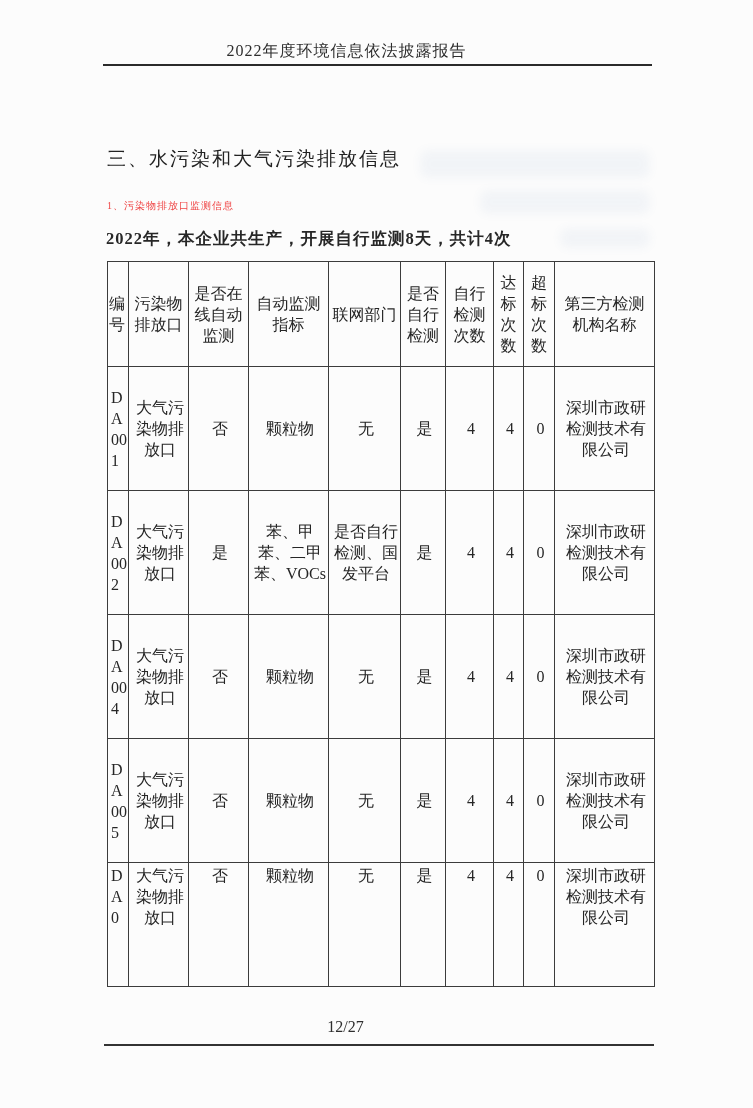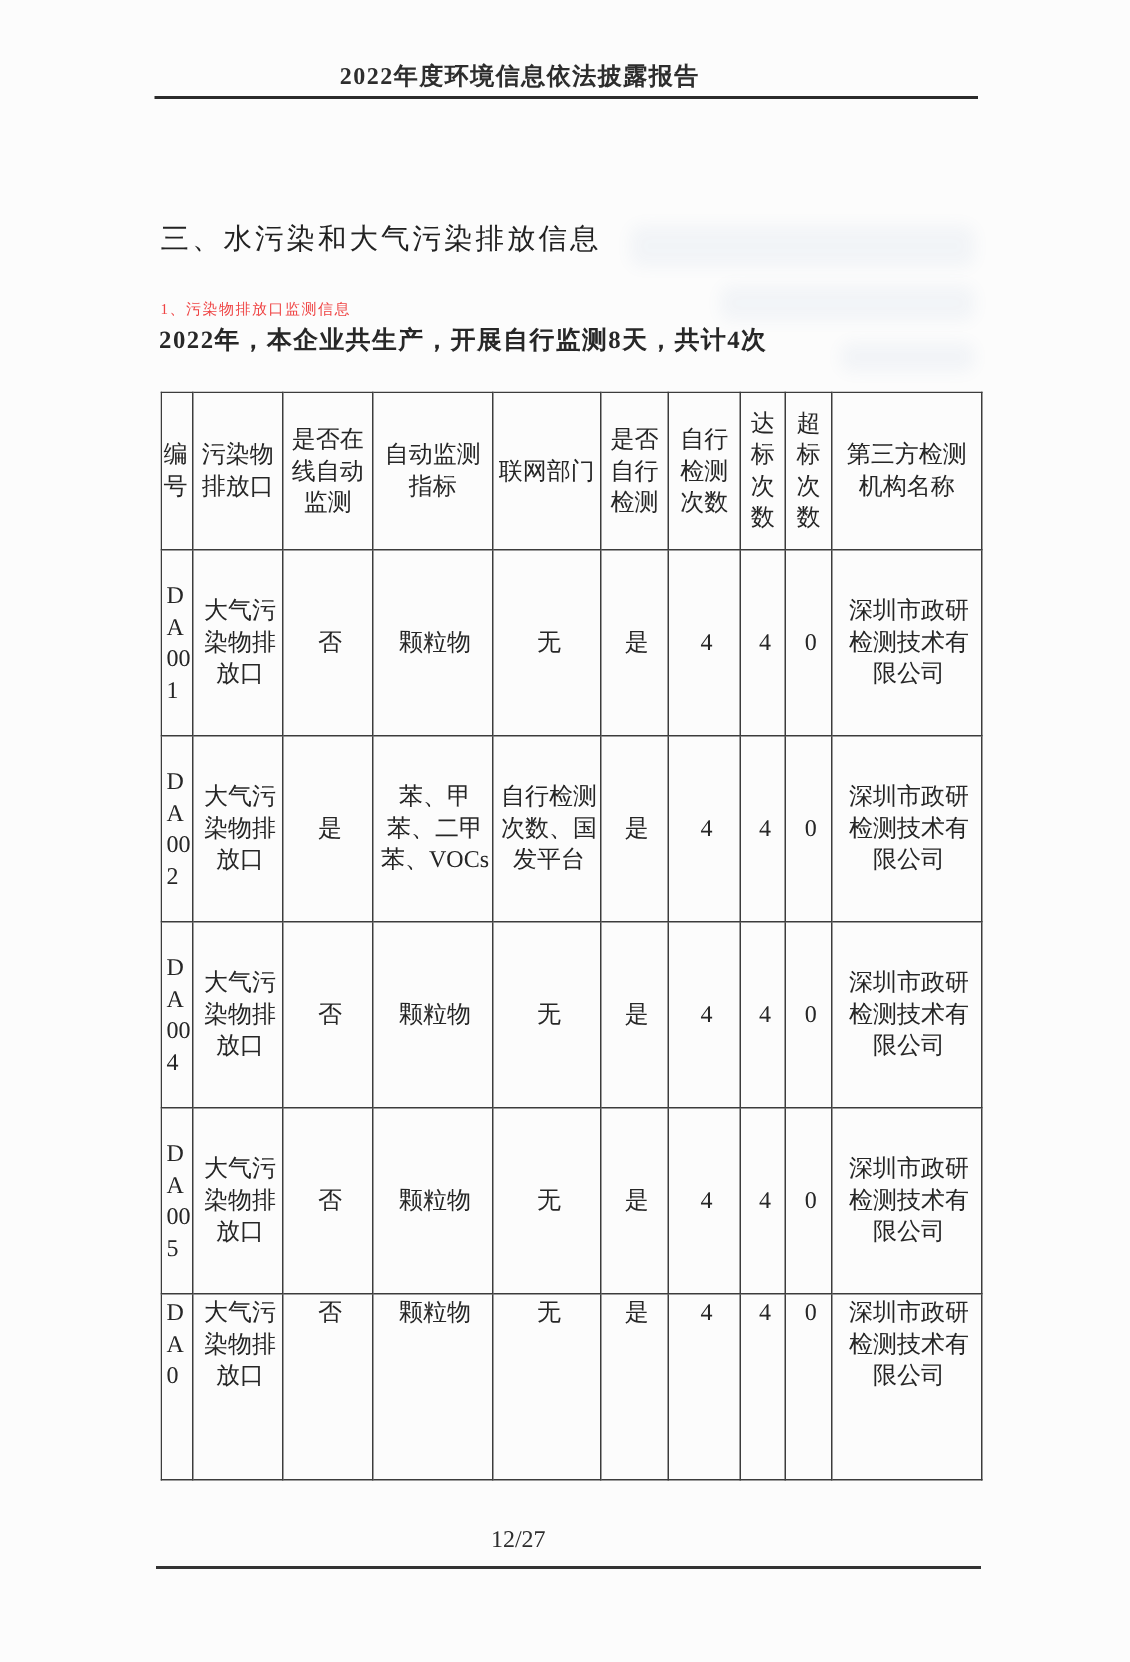--- a/index.html
+++ b/index.html
@@ -8,38 +8,38 @@
     background: #fcfcfc;
     font-family: "Liberation Serif", "DejaVu Serif", serif;
     color: #2a2a2a;
     overflow: hidden;
     position: relative;
   }
   .page { position: absolute; inset: 0; }
 
   .report-title {
     position: absolute; top: 41px; left: 0; width: 693px;
-    text-align: center; font-size: 16px; font-weight: 700;
+    text-align: center; font-size: 16px; font-weight: 400;
     letter-spacing: 1px; color: #2d2d2d;
   }
   .header-rule {
     position: absolute; top: 64px; left: 103px; width: 549px; height: 2px;
     background: #2b2b2b;
   }
 
   .section-heading {
     position: absolute; top: 146px; left: 107px;
     font-size: 19px; font-weight: normal; letter-spacing: 2px; color: #222;
   }
   .subsection-heading {
     position: absolute; top: 199px; left: 107px;
     font-size: 10px; font-weight: 400; letter-spacing: 1px; color: #ef4444;
   }
   .intro-text {
-    position: absolute; top: 216px; left: 106px;
+    position: absolute; top: 228px; left: 106px;
     font-size: 16.5px; font-weight: 600; letter-spacing: 1px; color: #272727;
   }
 
   .table-clip {
     position: absolute; top: 261px; left: 107px;
     width: 549px; height: 829px; overflow: hidden;
   }
   table.monitoring {
     width: 547px; table-layout: fixed; border-collapse: collapse;
     font-size: 16px; line-height: 21px; color: #262626;
@@ -134,21 +134,21 @@
           <td>4</td>
           <td>4</td>
           <td>0</td>
           <td>深圳市政研检测技术有限公司</td>
         </tr>
         <tr>
           <td class="id-cell">DA002</td>
           <td>大气污染物排放口</td>
           <td>是</td>
           <td>苯、甲苯、二甲苯、VOCs</td>
-          <td>自行检测次数、国发平台</td>
+          <td>是否自行检测、国发平台</td>
           <td>是</td>
           <td>4</td>
           <td>4</td>
           <td>0</td>
           <td>深圳市政研检测技术有限公司</td>
         </tr>
         <tr>
           <td class="id-cell">DA004</td>
           <td>大气污染物排放口</td>
           <td>否</td>

